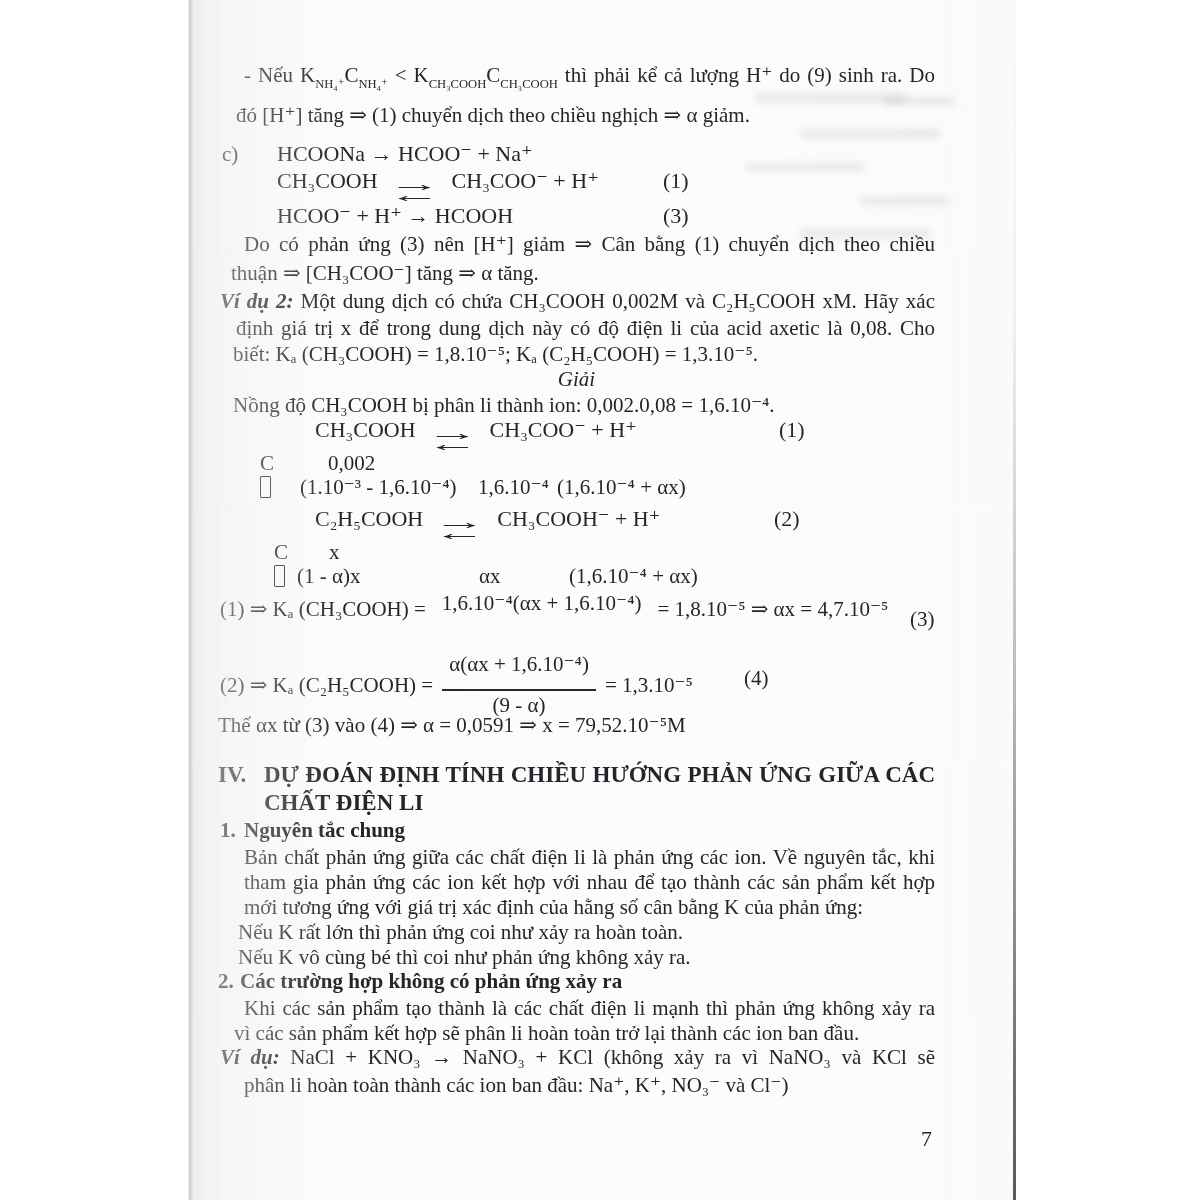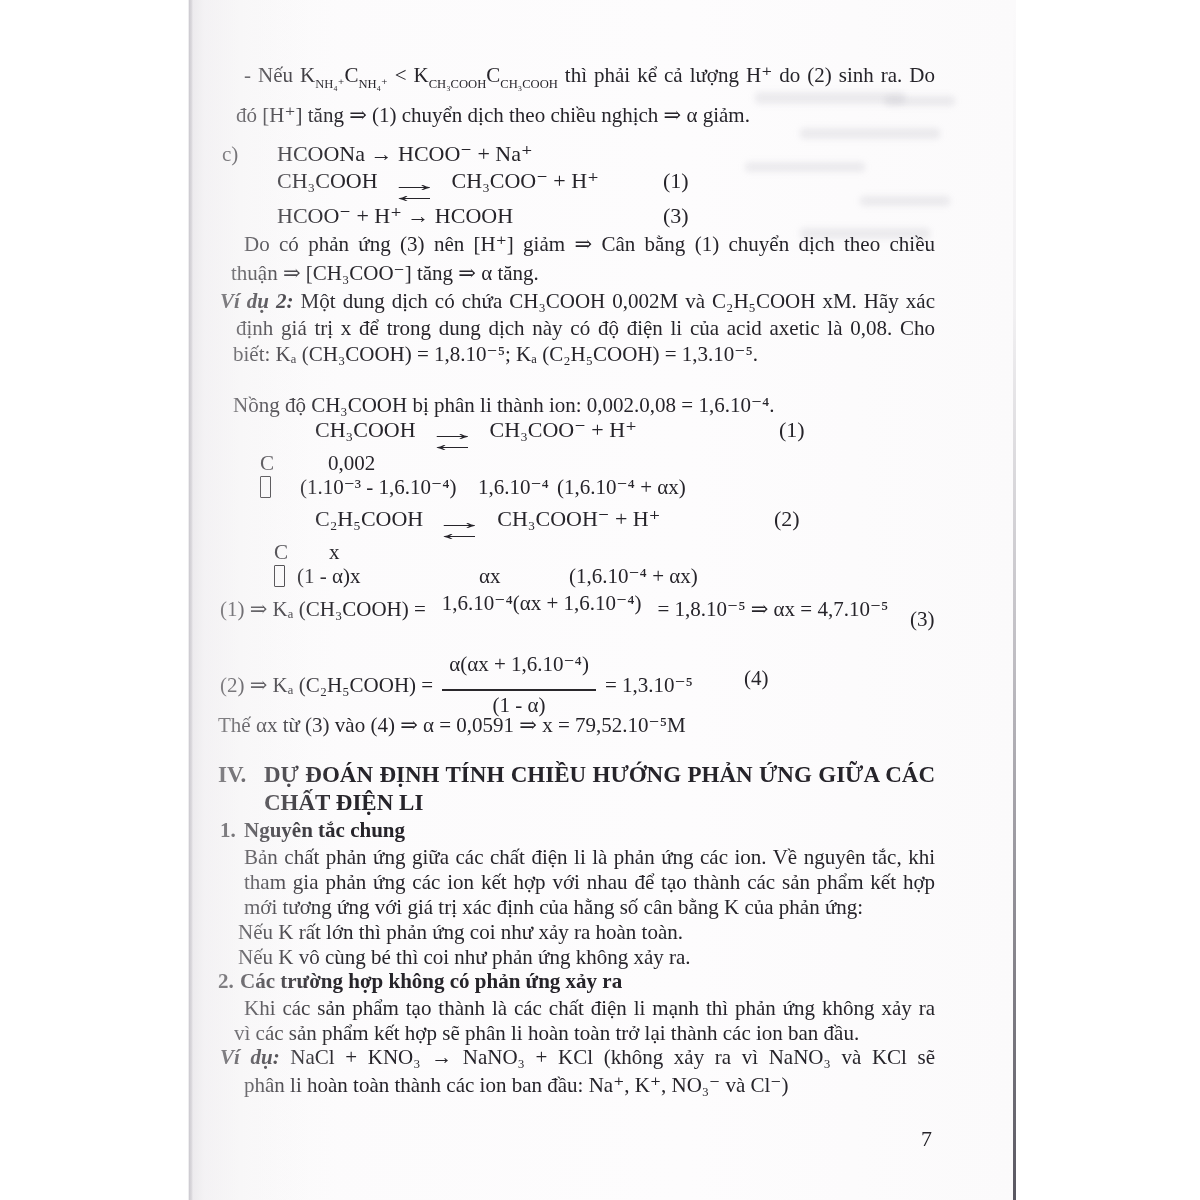--- a/index.html
+++ b/index.html
@@ -49,21 +49,21 @@
   <div class="smudge" style="left:755px;top:92px;width:150px;height:12px;"></div>
   <div class="smudge" style="left:885px;top:96px;width:70px;height:10px;"></div>
   <div class="smudge" style="left:800px;top:128px;width:140px;height:11px;"></div>
   <div class="smudge" style="left:745px;top:162px;width:120px;height:10px;"></div>
   <div class="smudge" style="left:860px;top:196px;width:90px;height:10px;"></div>
   <div class="smudge" style="left:800px;top:228px;width:130px;height:11px;"></div>
 
   <div class="content">
 
     <div class="line just" style="top:62px;left:26px;width:691px;">
-      <span>- Nếu K</span><span class="sub">NH₄⁺</span><span>C</span><span class="sub">NH₄⁺</span><span> &lt; K</span><span class="sub">CH₃COOH</span><span>C</span><span class="sub">CH₃COOH</span><span> thì phải kể cả lượng H⁺ do (2) sinh ra. Do</span>
+      <span>- Nếu K</span><span class="sub">NH₄⁺</span><span>C</span><span class="sub">NH₄⁺</span><span> &lt; K</span><span class="sub">CH₃COOH</span><span>C</span><span class="sub">CH₃COOH</span><span> thì phải kể cả lượng H⁺ do (9) sinh ra. Do</span>
     </div>
     <div class="line" style="top:102px;left:18px;">đó [H⁺] tăng ⇒ (1) chuyển dịch theo chiều nghịch ⇒ α giảm.</div>
 
     <div class="line" style="top:141px;left:4px;width:713px;">
       <span class="marker">c)</span>
       <span class="eq" style="position:absolute;left:55px;top:0;">HCOONa → HCOO⁻ + Na⁺</span>
     </div>
 
     <div class="line eq" style="top:168px;left:59px;width:658px;">
       <span>CH₃COOH</span><span class="eqarrow"></span><span>CH₃COO⁻ + H⁺</span>
@@ -77,20 +77,21 @@
 
     <div class="line just" style="top:231px;left:26px;width:691px;">Do có phản ứng (3) nên [H⁺] giảm ⇒ Cân bằng (1) chuyển dịch theo chiều</div>
     <div class="line" style="top:260px;left:13px;">thuận ⇒ [CH₃COO⁻] tăng ⇒ α tăng.</div>
 
     <div class="line just" style="top:288px;left:2px;width:715px;">
       <span class="lbl">Ví dụ 2:</span>
       <span>Một dung dịch có chứa CH₃COOH 0,002M và C₂H₅COOH xM. Hãy xác</span>
     </div>
     <div class="line just" style="top:315px;left:18px;width:699px;">định giá trị x để trong dung dịch này có độ điện li của acid axetic là 0,08. Cho</div>
     <div class="line" style="top:341px;left:15px;">biết: Kₐ (CH₃COOH) = 1,8.10⁻⁵; Kₐ (C₂H₅COOH) = 1,3.10⁻⁵.</div>
+    <div class="line center italic" style="top:366px;left:0;width:717px;">Giải</div>
     <div class="line" style="top:392px;left:15px;">Nồng độ CH₃COOH bị phân li thành ion: 0,002.0,08 = 1,6.10⁻⁴.</div>
 
     <div class="line eq" style="top:417px;left:97px;width:620px;">
       <span>CH₃COOH</span><span class="eqarrow"></span><span>CH₃COO⁻ + H⁺</span>
       <span class="tag" style="left:464px;">(1)</span>
     </div>
     <div class="line" style="top:450px;left:0;width:717px;">
       <span class="cell" style="left:42px;">C</span>
       <span class="cell" style="left:110px;">0,002</span>
     </div>
@@ -122,21 +123,21 @@
         <span class="num">1,6.10⁻⁴(αx + 1,6.10⁻⁴)</span>
       </span>
       <span>= 1,8.10⁻⁵ ⇒ αx = 4,7.10⁻⁵</span>
       <span class="tag" style="left:690px;top:16px;">(3)</span>
     </div>
 
     <div class="line frac-line" style="top:651px;left:2px;width:715px;">
       <span>(2) ⇒ Kₐ (C₂H₅COOH) =</span>
       <span class="frac">
         <span class="num">α(αx + 1,6.10⁻⁴)</span>
-        <span class="den">(1 - α)</span>
+        <span class="den">(9 - α)</span>
       </span>
       <span>= 1,3.10⁻⁵</span>
       <span class="tag" style="left:524px;top:14px;">(4)</span>
     </div>
 
     <div class="line" style="top:712px;left:0;">Thế αx từ (3) vào (4) ⇒ α = 0,0591 ⇒ x = 79,52.10⁻⁵M</div>
 
     <div class="line h" style="top:762px;left:0;width:717px;">
       <span class="marker">IV.</span>
       <span class="just" style="position:absolute;left:46px;top:0;width:671px;display:inline-block;">DỰ ĐOÁN ĐỊNH TÍNH CHIỀU HƯỚNG PHẢN ỨNG GIỮA CÁC</span>

